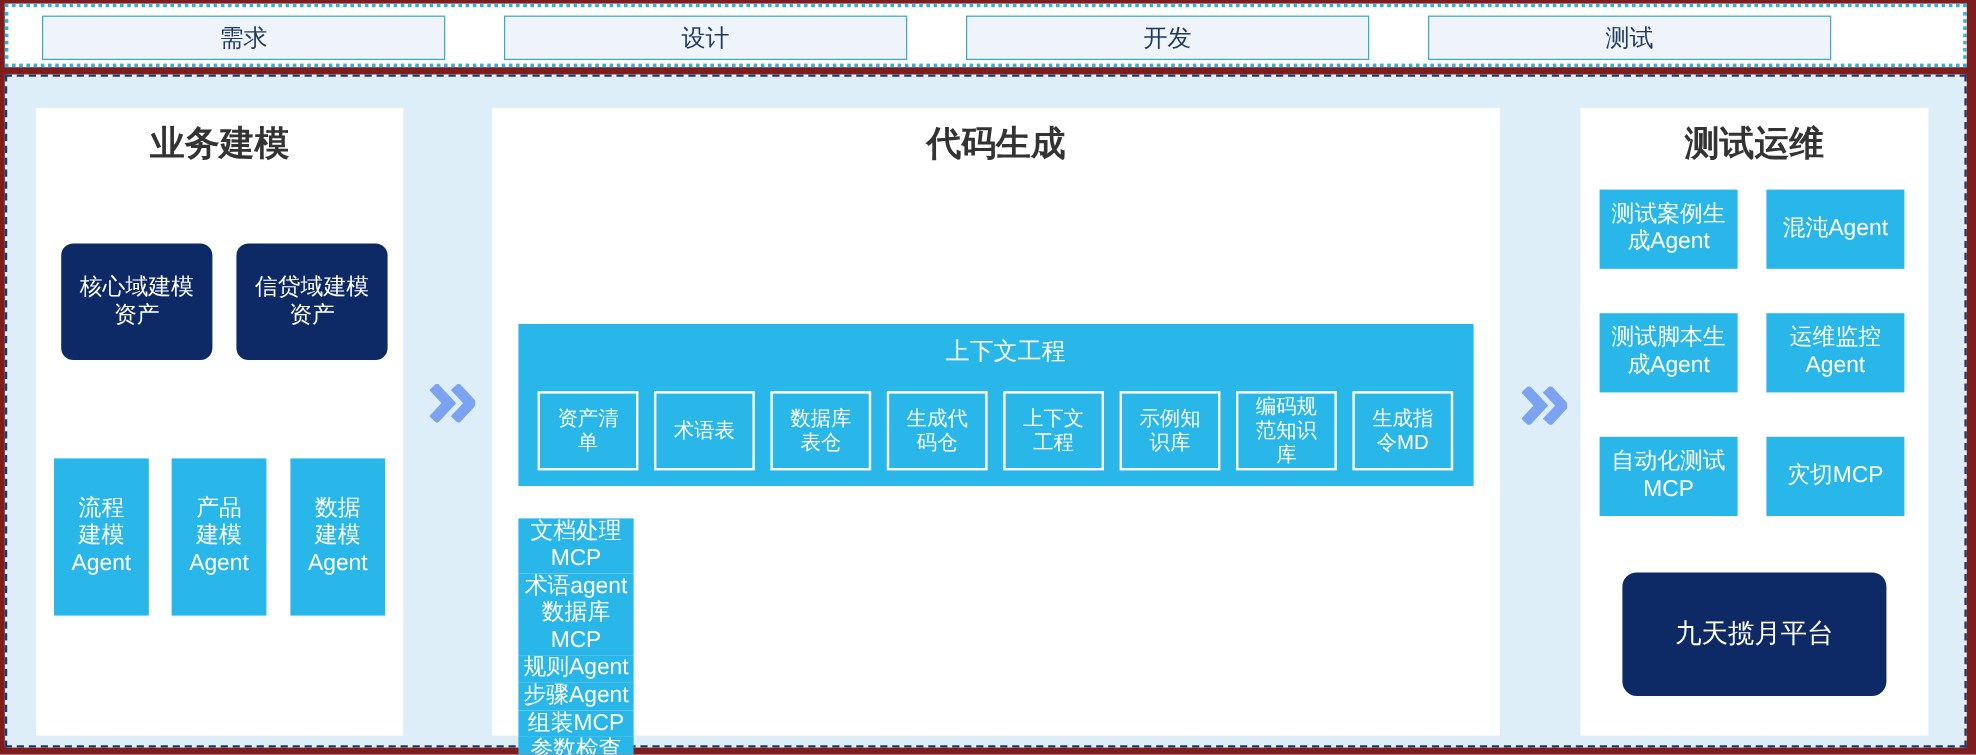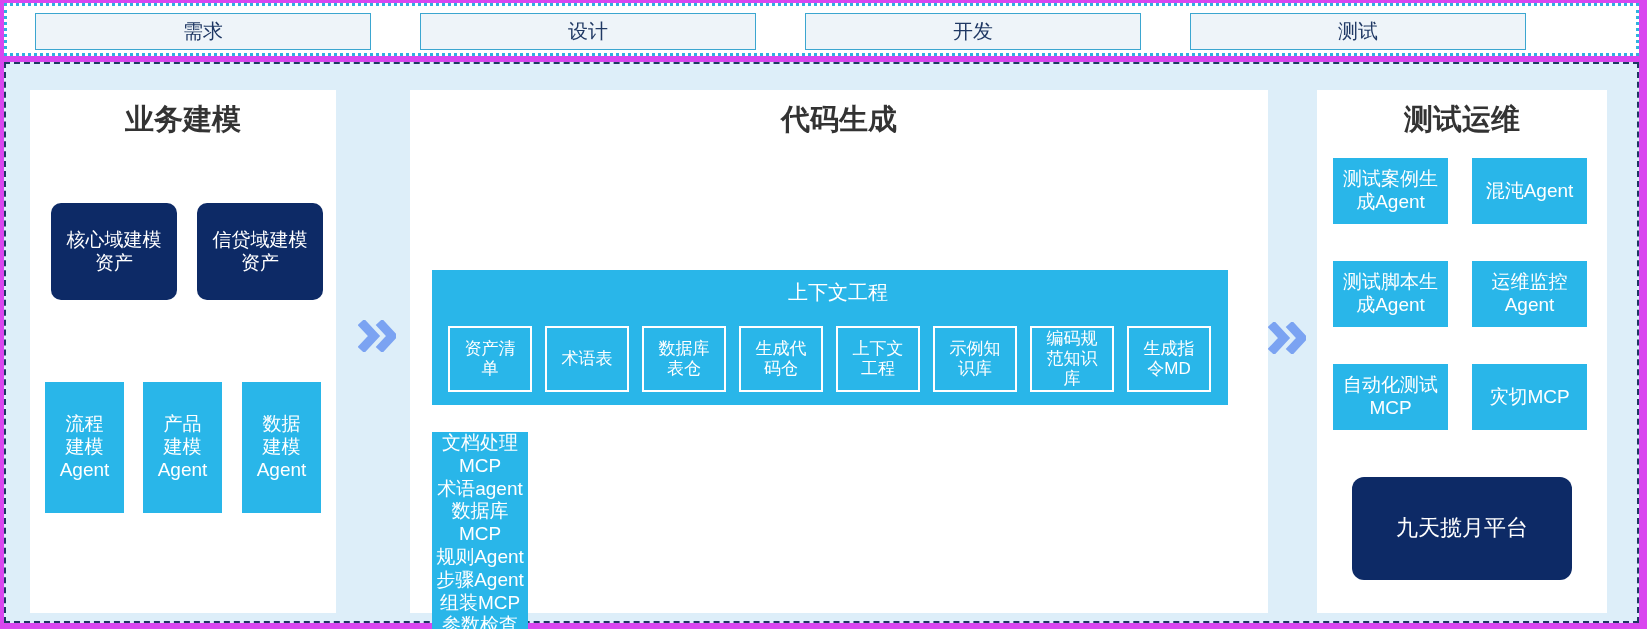--- a/index.html
+++ b/index.html
@@ -1,18 +1,18 @@
 <!DOCTYPE html>
 <html><head>
 <meta charset="utf-8">
 <style>
   html,body{margin:0;padding:0;background:#fff;}
   .stage{
     position:relative;width:1647px;height:629px;overflow:hidden;
-    font-family:"Liberation Sans",sans-serif;background:#d946ef;
+    font-family:"Liberation Sans",sans-serif;background:#7f1d1d;
   }
   
   .phase-bar{
     position:absolute;left:4px;top:3px;width:1635px;height:53px;
     box-sizing:border-box;border:3px dotted #2fb0e0;background:#fff;
   }
   .phase-box{
     position:absolute;top:7px;width:336px;height:37px;
     box-sizing:border-box;border:1px solid #3ba6d0;background:#eef4f9;
     color:#1f3864;font-size:20px;display:flex;align-items:center;justify-content:center;
@@ -31,21 +31,21 @@
   .navy{background:#0d2a66;color:#fff;}
   .box{
     position:absolute;display:flex;align-items:center;justify-content:center;
     text-align:center;box-sizing:border-box;font-size:19px;line-height:1.2;
   }
   
   .panel-left{left:24px;width:306px;}
   .asset-box{top:113px;width:126px;height:97px;border-radius:10px;padding:0 10px;}
   .agent-box{top:292px;width:79px;height:131px;padding:14px 13px;}
   
-  .panel-mid{left:404px;width:840px;padding-left:18px;}
+  .panel-mid{left:404px;width:840px;}
   .master-bar{left:22px;top:75px;width:796px;height:85px;}
   .ctx-box{position:absolute;left:22px;top:180px;width:796px;height:135px;}
   .ctx-label{position:absolute;top:9px;left:16px;right:0;text-align:center;font-size:20px;color:#fff;}
   .ctx-row{
     position:absolute;left:16px;right:17px;bottom:13px;height:66px;
     display:flex;justify-content:space-between;
   }
   .ctx-item{
     width:84px;height:66px;box-sizing:border-box;border:2px solid #fff;
     display:flex;align-items:center;justify-content:center;text-align:center;

